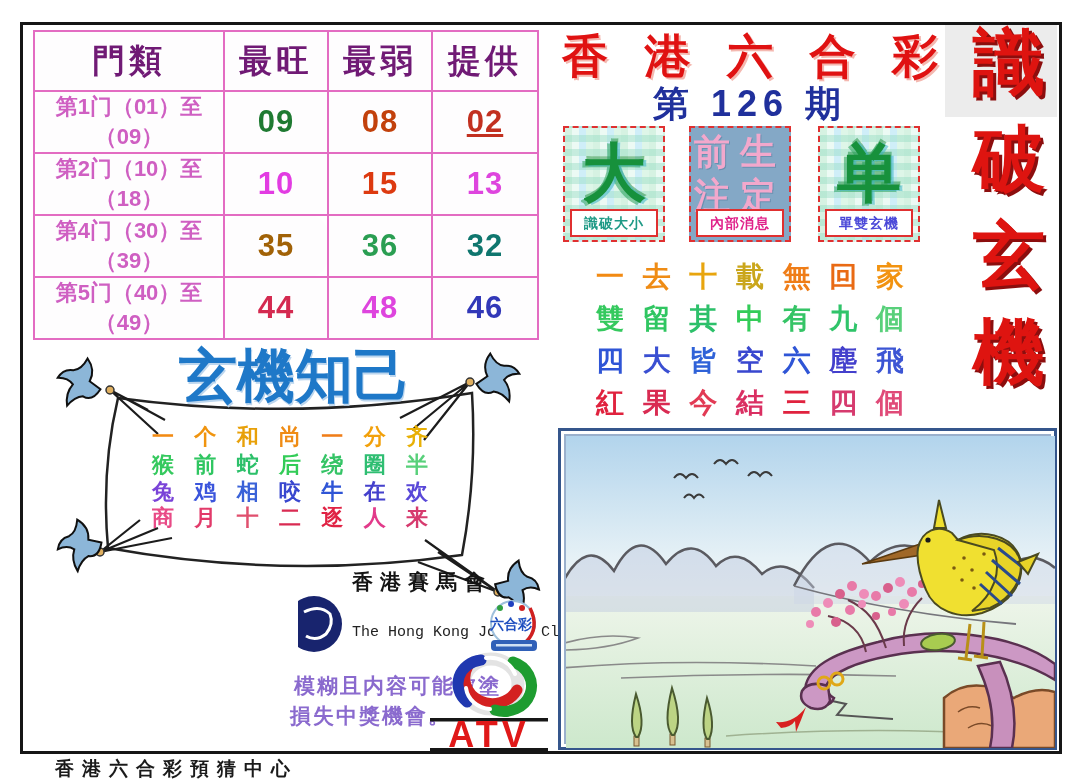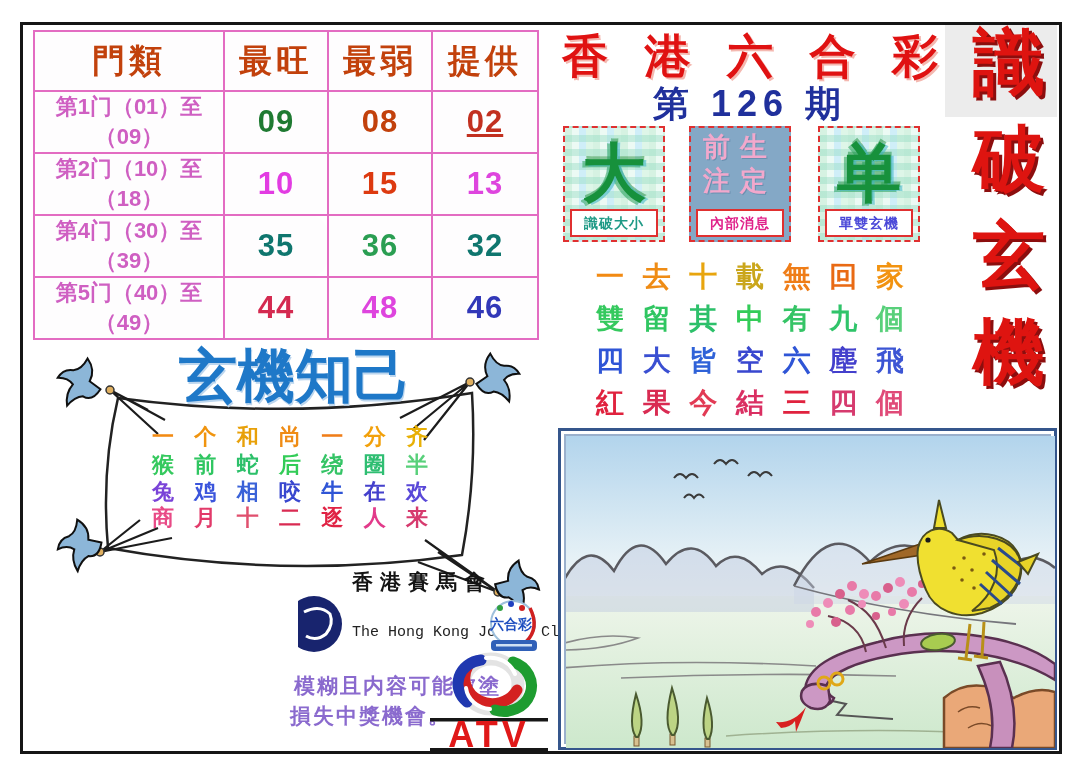--- a/index.html
+++ b/index.html
@@ -3,21 +3,21 @@
 <meta charset="utf-8">
 <style>
   html,body{margin:0;padding:0;background:#fff;}
   .page{position:relative;width:1080px;height:781px;background:#fff;overflow:hidden;
         font-family:"Liberation Sans",sans-serif;}
   .frame{position:absolute;left:20px;top:22px;width:1036px;height:726px;border:3px solid #161616;}
 
   
   table.cat{position:absolute;left:33px;top:30px;border-collapse:collapse;table-layout:fixed;}
   table.cat td,table.cat th{border:2px solid #e36cc2;background:#fefdfe;text-align:center;vertical-align:middle;padding:0;}
-  table.cat th{height:58px;font-size:33px;font-weight:bold;color:#c2410c;letter-spacing:4px;}
+  table.cat th{height:58px;font-size:33px;font-weight:bold;color:#701a75;letter-spacing:4px;}
   table.cat td{height:46px;}
   td.lbl{font-size:22px;color:#cf5fc2;letter-spacing:0px;font-weight:bold;border-radius:14px;}
   td.num{font-size:31px;font-weight:bold;letter-spacing:1px;}
 
   
   .bannerTitle{position:absolute;left:150px;top:338px;width:290px;text-align:center;
     font-size:58px;font-weight:bold;color:#1e78c8;font-family:"DejaVu Serif",serif;
     text-shadow:1px 2px 0 #bcd6ee;}
   .bverse{position:absolute;left:152px;width:276px;height:28px;display:flex;justify-content:space-between;
     font-size:22px;font-weight:bold;font-family:"DejaVu Serif",serif;}
@@ -35,21 +35,21 @@
   .issue{position:absolute;left:562px;top:80px;width:376px;text-align:center;
     font-size:36px;font-weight:bold;color:#20309c;letter-spacing:6px;}
   .boxRow{position:absolute;left:560px;top:126px;width:380px;height:122px;}
   .mbox{position:absolute;top:0;width:102px;height:116px;border:2px dashed #e03030;box-sizing:border-box;overflow:hidden;}
   .mosaic{background:
      repeating-linear-gradient(0deg, rgba(150,220,195,.45) 0 7px, rgba(255,255,255,0) 7px 14px),
      repeating-linear-gradient(90deg,#d6f2e2 0 7px,#ecfaf4 7px 14px,#cfeef8 14px 21px,#def6e8 21px 28px);}
   .bluebg{background:#84a8c6;}
   .pixchar{position:absolute;left:0;right:0;top:2px;text-align:center;font-size:64px;font-weight:bold;color:#17913c;
     text-shadow:3px 1px 0 rgba(60,180,200,.55),-3px 2px 0 rgba(40,160,90,.55),1px -3px 0 rgba(30,140,60,.5);}
-  .fate{margin-top:3px;text-align:center;font-size:27px;font-weight:bold;color:#f2a8cc;letter-spacing:10px;
+  .fate{margin-top:3px;text-align:center;font-size:36px;font-weight:bold;color:#f2a8cc;letter-spacing:10px;
     line-height:1.15;font-family:"DejaVu Serif",serif;text-shadow:1px 1px 0 #6a90b0;}
   .cap{position:absolute;left:5px;right:5px;bottom:3px;height:24px;background:#fff;border:2px solid #e03030;
     font-size:14px;font-weight:bold;text-align:center;line-height:24px;letter-spacing:1px;}
   .rverse{position:absolute;left:596px;width:308px;height:34px;display:flex;justify-content:space-between;
     font-size:28px;font-weight:bold;font-family:"DejaVu Serif",serif;}
 
   
   .greyband{position:absolute;left:945px;top:25px;width:112px;height:92px;background:#ececec;}
   .vtitle{position:absolute;left:962px;top:26px;width:94px;height:362px;display:flex;flex-direction:column;
     justify-content:space-between;align-items:center;font-size:72px;font-weight:bold;color:#de1410;
@@ -93,21 +93,21 @@
       <td class="num" style="color: rgb(194, 48, 32); text-decoration: underline;">02</td>
     </tr>
     <tr>
       <td class="lbl">第2门（10）至（18）</td>
       <td class="num" style="color: rgb(226, 60, 226);">10</td>
       <td class="num" style="color: rgb(221, 58, 16);">15</td>
       <td class="num" style="color: rgb(222, 69, 222);">13</td>
     </tr>
     <tr>
       <td class="lbl">第4门（30）至（39）</td>
-      <td class="num" style="color: #0f766e; border-radius: 20px;">35</td>
+      <td class="num" style="color: #a16207; border-radius: 20px;">35</td>
       <td class="num" style="color: rgb(42, 158, 82);">36</td>
       <td class="num" style="color: #0f766e;">32</td>
     </tr>
     <tr>
       <td class="lbl">第5门（40）至（49）</td>
       <td class="num" style="color: rgb(212, 42, 80);">44</td>
       <td class="num" style="color: rgb(222, 69, 222);">48</td>
       <td class="num" style="color: rgb(50, 56, 184);">46</td>
     </tr>
   </tbody>
@@ -379,13 +379,14 @@
           <circle cx="408" cy="152" r="1.8"></circle>
             <circle cx="418" cy="118" r="1.8"></circle>
             <circle cx="388" cy="132" r="1.8"></circle>
         </g>
         <circle cx="362" cy="104" r="2.6" fill="#1a1a1a"></circle>
         <path d="M452,126 L472,118 L462,138 Z" fill="#e8d428" stroke="#4a4a20" stroke-width="2"></path>
       </g>
     </svg>
   </div>
 
+  <div class="footer">香港六合彩預猜中心</div>
 </div>
 
 </body></html>

